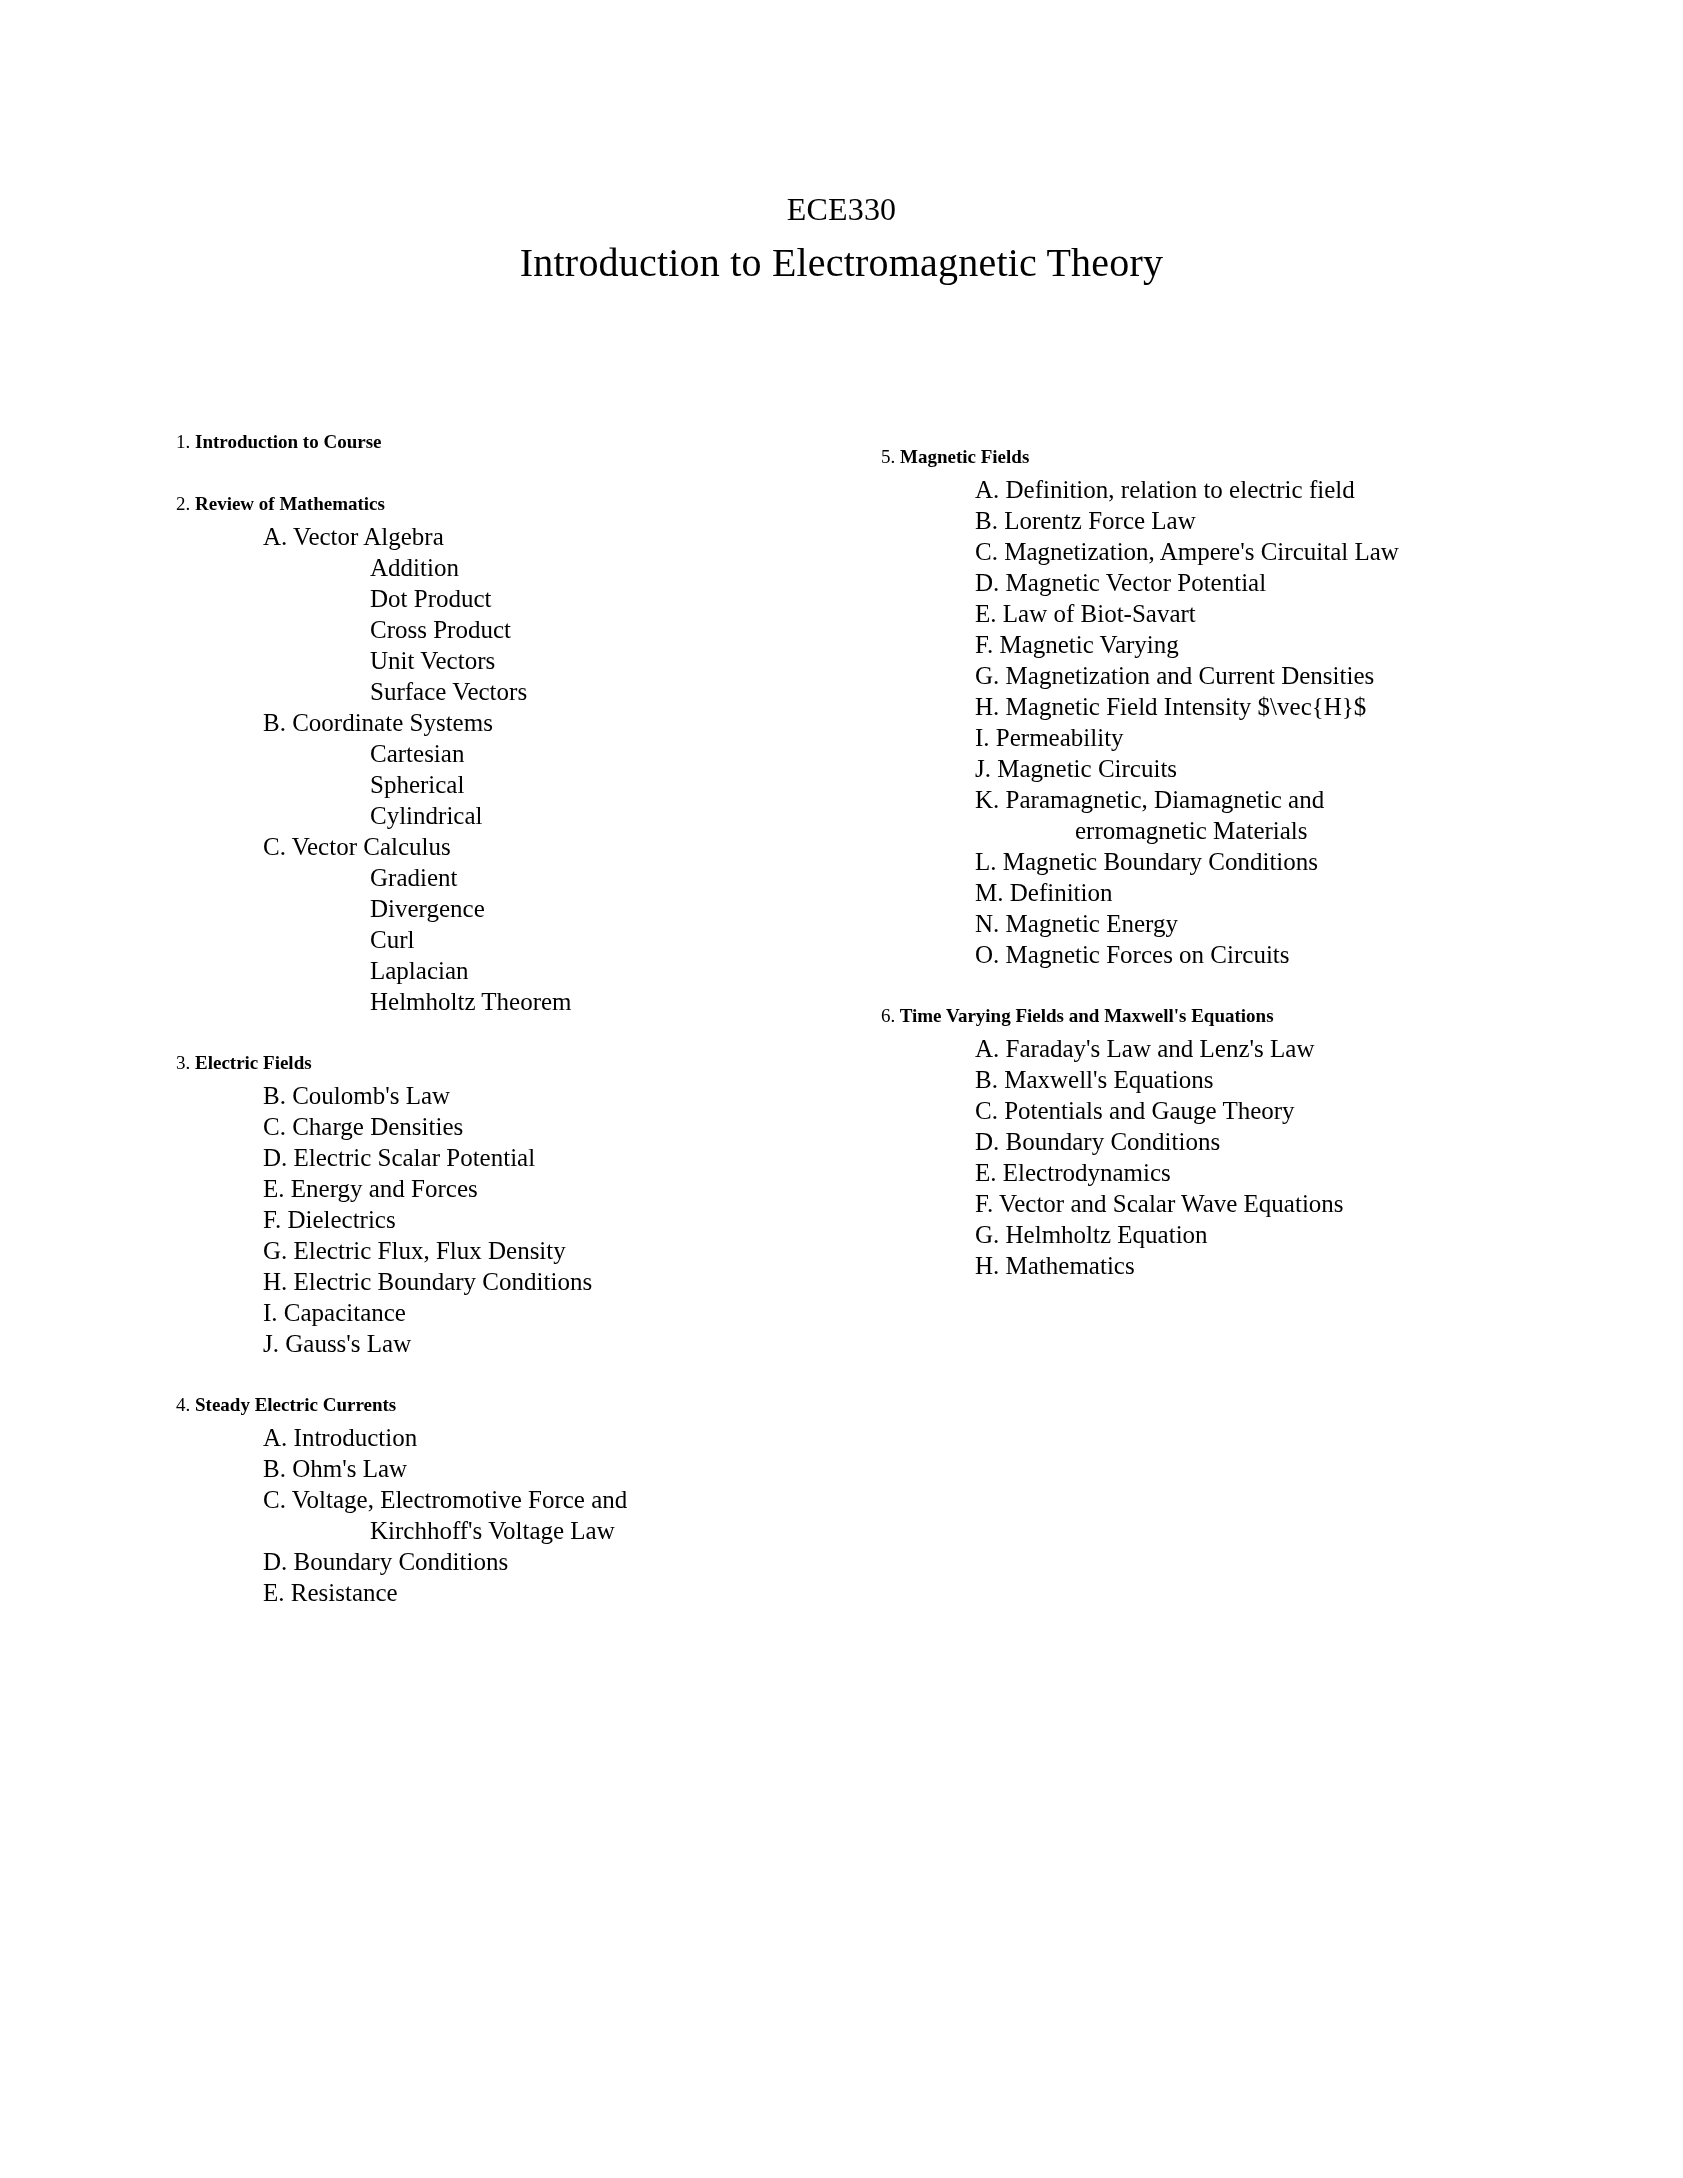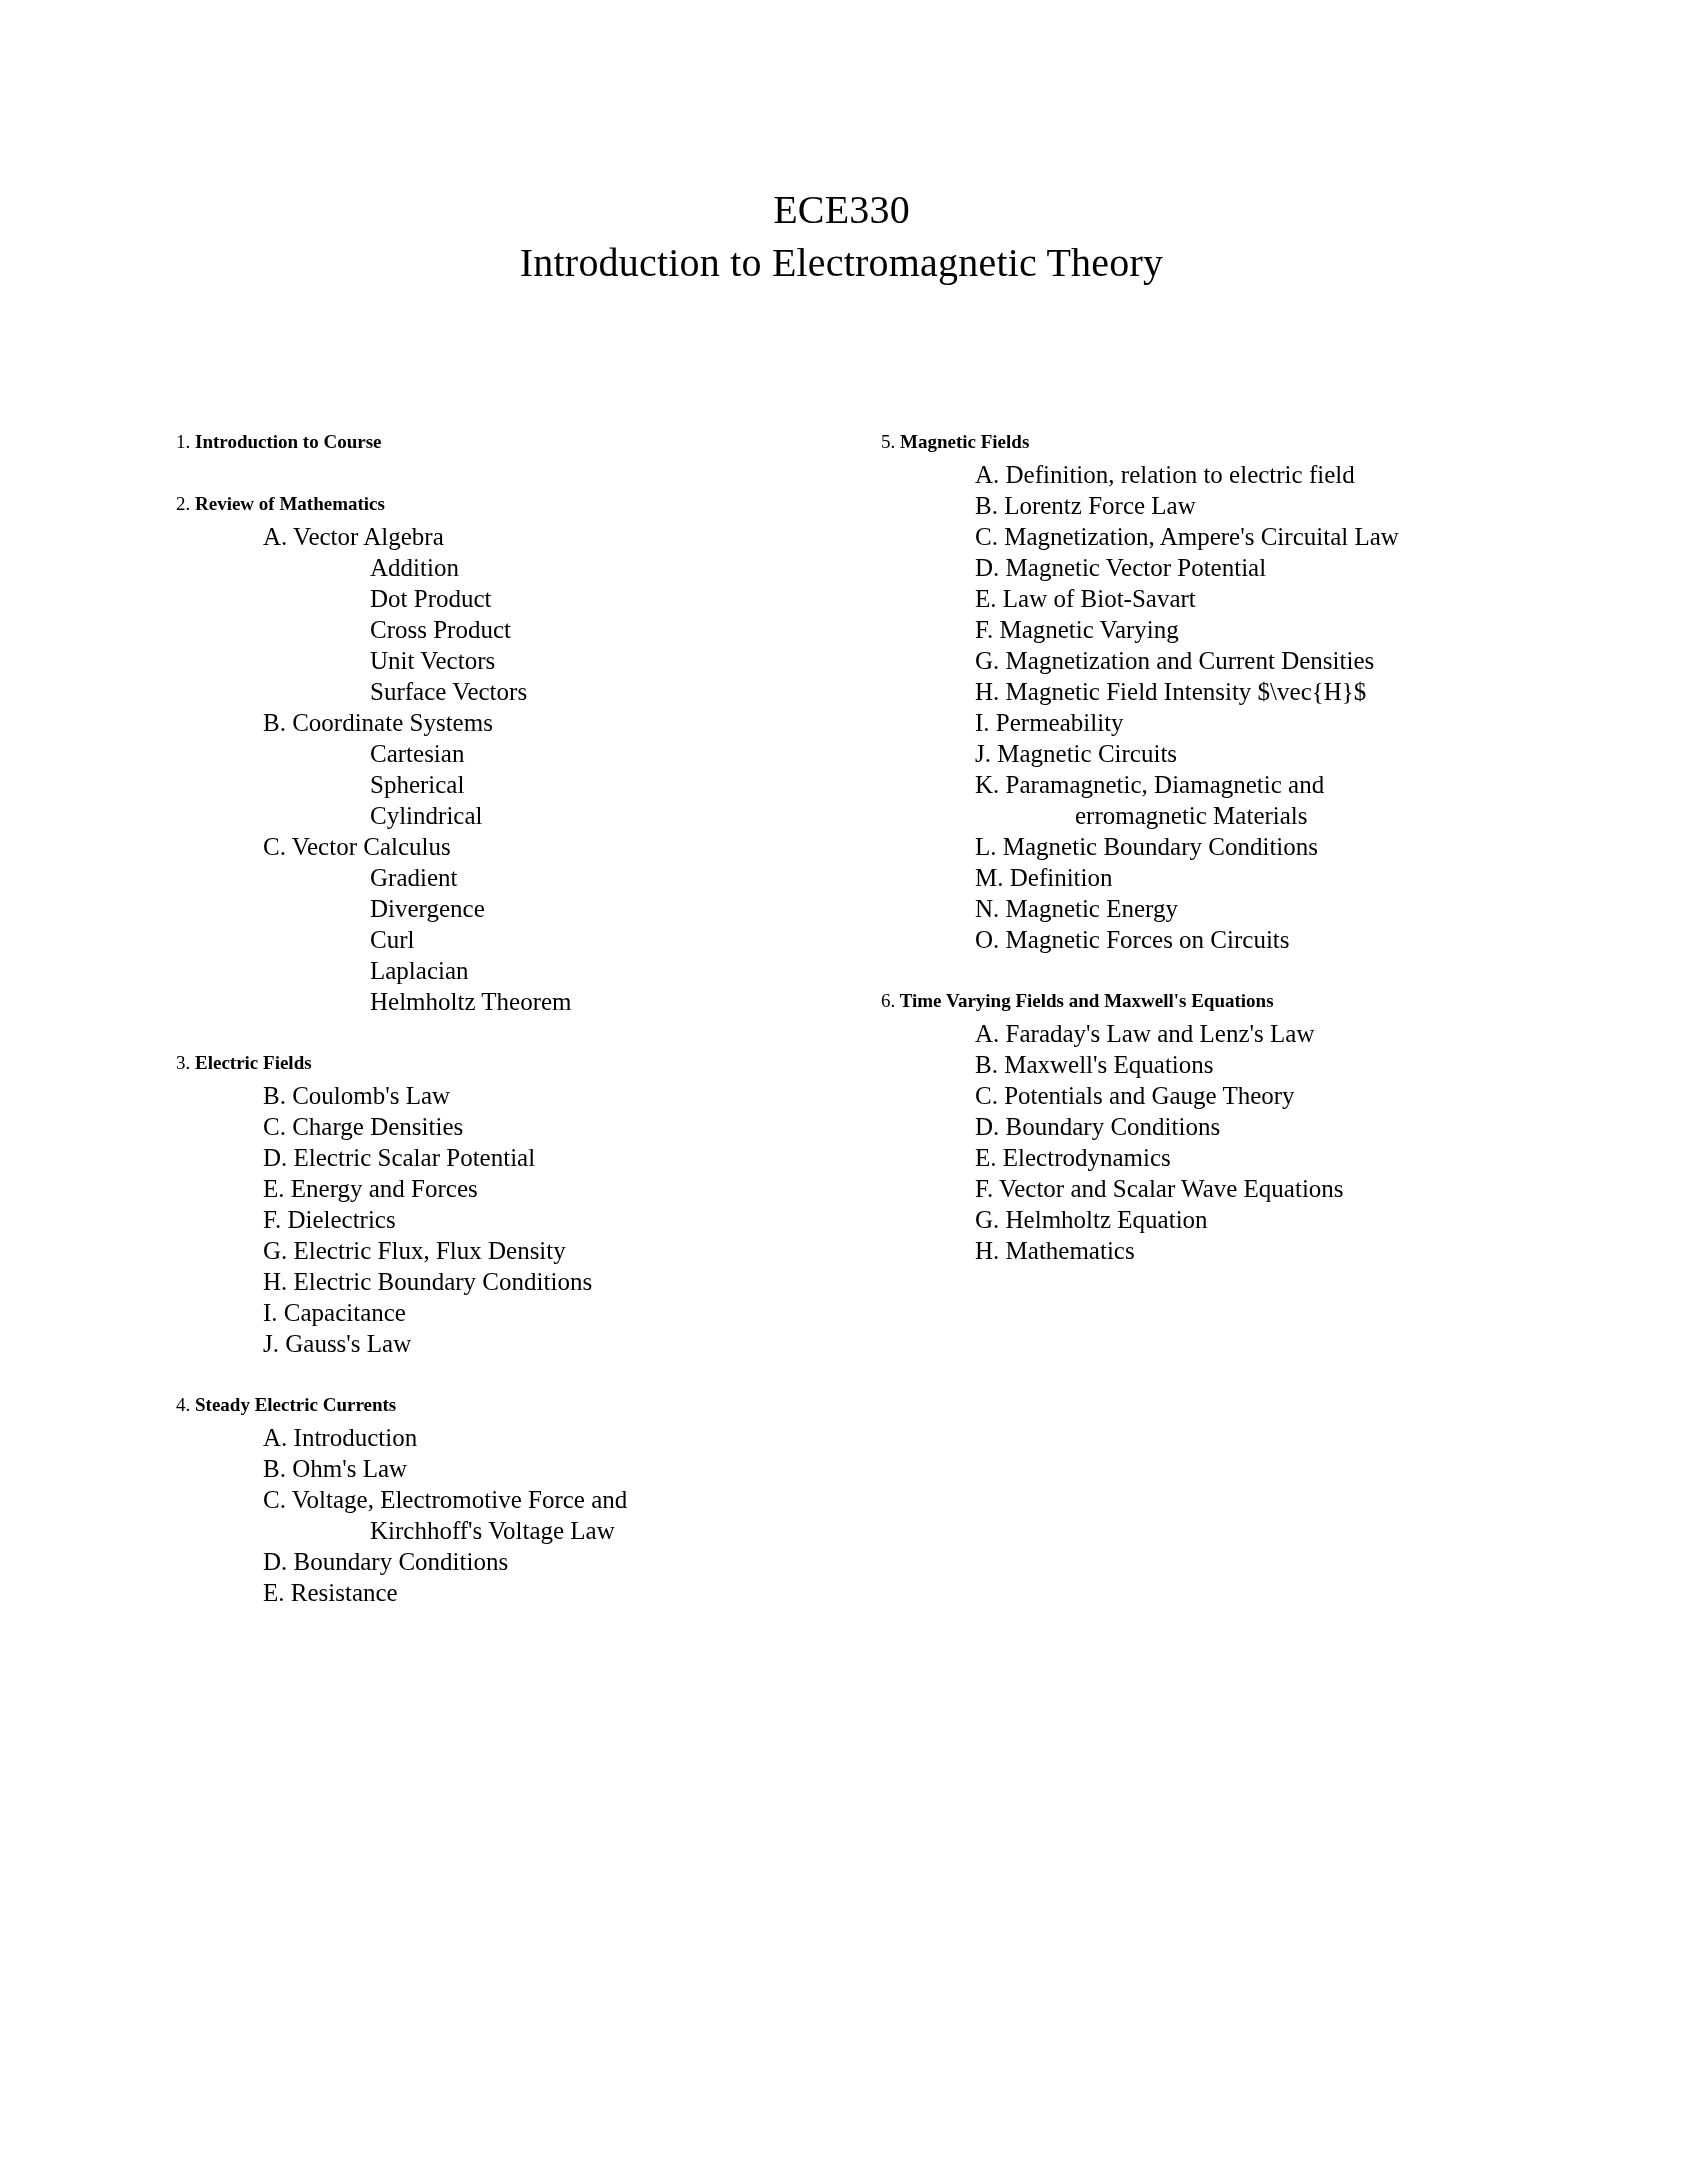--- a/index.html
+++ b/index.html
@@ -24,21 +24,21 @@
 
   
   .title-block {
     position: absolute;
     top: 184px;
     left: 0;
     width: 1683px;
     text-align: center;
   }
   .title-line1 {
-    font-size: 40px;
+    font-size: 32px;
     line-height: 51px;
     letter-spacing: 0.2px;
   }
   .title-line2 {
     font-size: 40px;
     line-height: 55px;
     letter-spacing: 0.2px;
   }
 
   
@@ -47,21 +47,21 @@
     top: 426px;
     left: 0;
     width: 1683px;
     height: 1386px;
   }
   .col {
     position: absolute;
     top: 0;
   }
   .col-left  { left: 176px;  width: 614px; }
-  .col-right { left: 881px;  width: 673px; }
+  .col-right { left: 881px;  width: 673px; margin-top: 15px; }
 
   
   .section {
     margin-bottom: 30px;
   }
   .section:last-child { margin-bottom: 0; }
 
   .sec-head {
     font-size: 19px;
     line-height: 32px;

